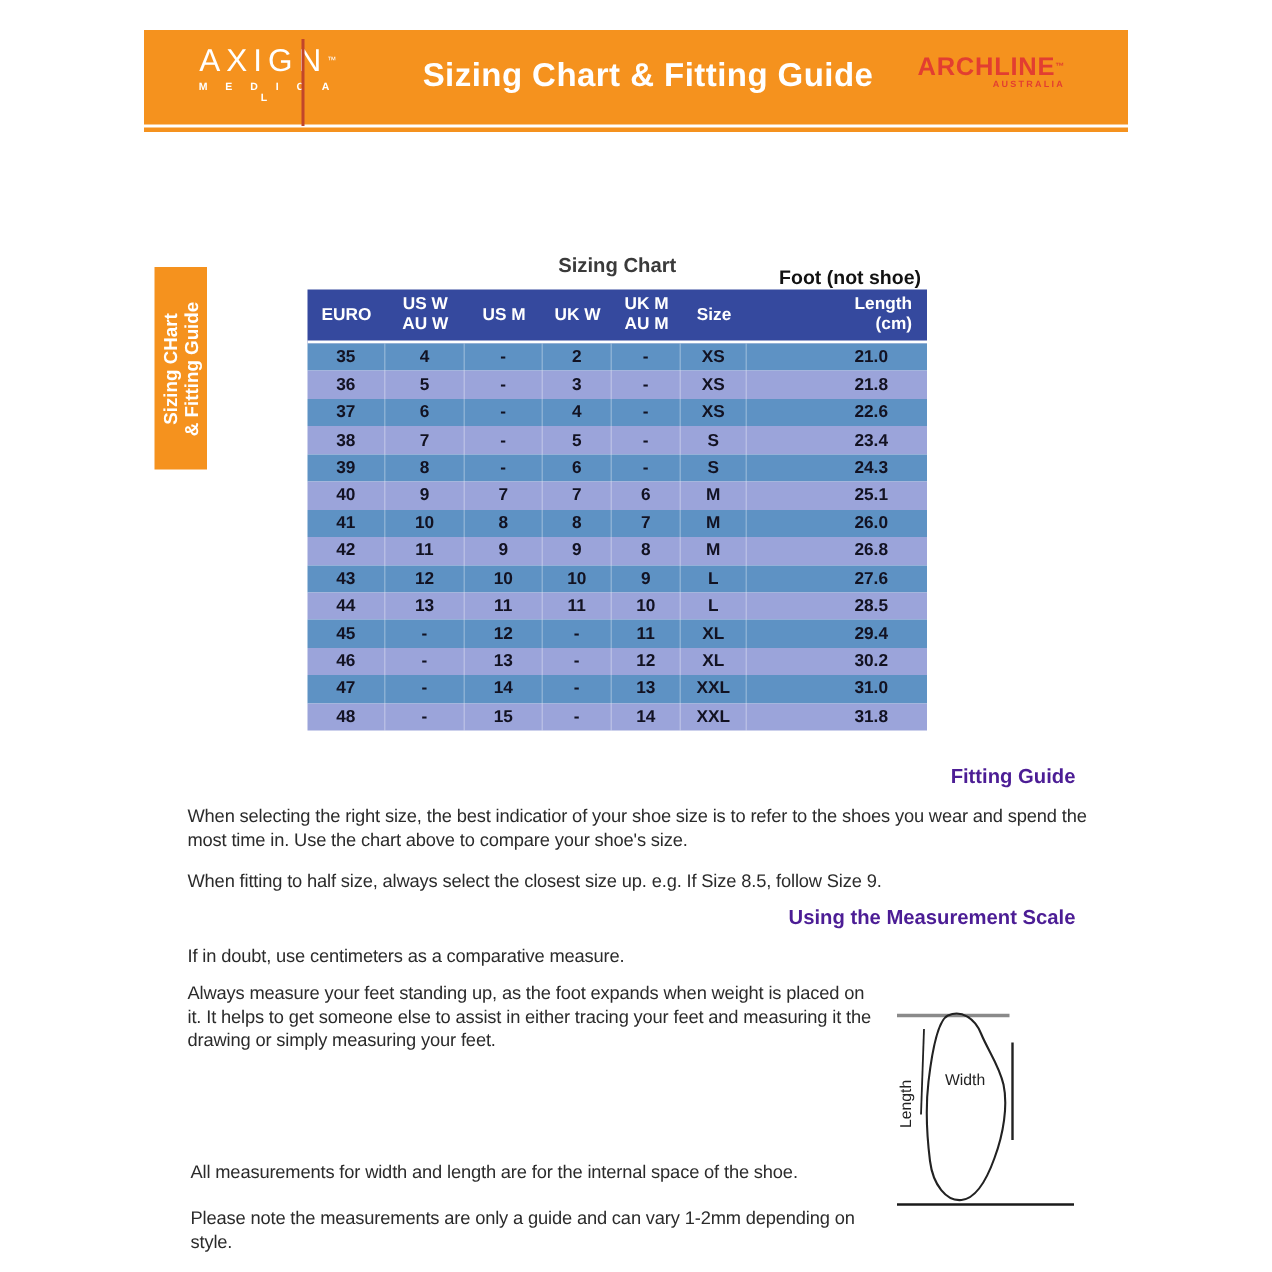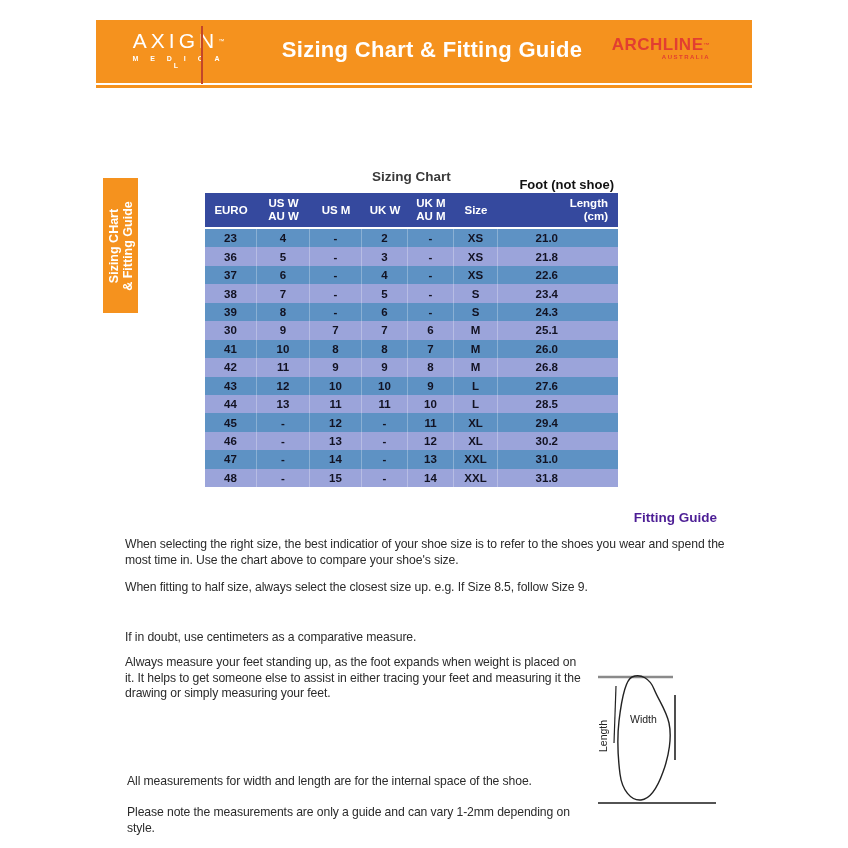--- a/index.html
+++ b/index.html
@@ -40,21 +40,21 @@
 
   
   .sizing-table{position:absolute;left:205px;top:193px;width:413px;font-weight:bold;}
   .thead{display:grid;grid-template-columns:52px 53px 52px 46px 46px 44px 1fr;background:var(--header-blue);color:#fff;height:36px;border-bottom:2px solid #fff;}
   .th{display:flex;align-items:center;justify-content:center;font-size:11.5px;white-space:pre-line;text-align:center;line-height:13px;}
   .th.h-length{justify-content:flex-end;padding-right:10px;text-align:right;}
   .trow{display:grid;grid-template-columns:52px 53px 52px 46px 46px 44px 1fr;height:18.45px;}
   .trow.odd{background:var(--row-blue);}
   .trow.even{background:var(--row-lav);}
   .td{display:flex;align-items:center;justify-content:center;font-size:11.5px;color:var(--cell-ink);border-right:1px solid rgba(255,255,255,0.28);}
-  .td:last-child{border-right:none;justify-content:flex-end;padding-right:60px;}
+  .td:last-child{border-right:none;justify-content:flex-end;padding-right:26px;}
 
   
   .sec-heading{position:absolute;left:125px;width:592px;text-align:right;font-size:13.5px;font-weight:bold;color:#4c1d95;}
   .para{position:absolute;left:125px;font-size:12.2px;line-height:15.5px;color:var(--ink);letter-spacing:-0.1px;}
   .para b{font-weight:normal;}
 
   
   .foot-diagram{position:absolute;left:595px;top:666px;width:124px;height:142px;}
 </style>
 </head>
@@ -94,21 +94,21 @@
       <div class="th">US M</div>
       <div class="th">UK W</div>
       <div class="th">UK M
 AU M</div>
       <div class="th">Size</div>
       <div class="th h-length">Length
 (cm)</div>
     </div>
     <div>
         <div class="trow odd">
-          <div class="td">23</div>
+          <div class="td">35</div>
           <div class="td">4</div>
           <div class="td">-</div>
           <div class="td">2</div>
           <div class="td">-</div>
           <div class="td">XS</div>
           <div class="td">21.0</div>
         </div>
         <div class="trow even">
           <div class="td">36</div>
           <div class="td">5</div>
@@ -139,21 +139,21 @@
         <div class="trow odd">
           <div class="td">39</div>
           <div class="td">8</div>
           <div class="td">-</div>
           <div class="td">6</div>
           <div class="td">-</div>
           <div class="td">S</div>
           <div class="td">24.3</div>
         </div>
         <div class="trow even">
-          <div class="td">30</div>
+          <div class="td">40</div>
           <div class="td">9</div>
           <div class="td">7</div>
           <div class="td">7</div>
           <div class="td">6</div>
           <div class="td">M</div>
           <div class="td">25.1</div>
         </div>
         <div class="trow odd">
           <div class="td">41</div>
           <div class="td">10</div>
@@ -226,20 +226,21 @@
           <div class="td">XXL</div>
           <div class="td">31.8</div>
         </div>
       </div>
   </div>
 
   <div class="sec-heading" style="top:510px;">Fitting Guide</div>
   <div class="para" style="top:537px;width:600px;"><span>When selecting the right size, the </span><b>best</b><span> indicatior of your shoe size is to refer to the shoes you wear and spend the most time in. Use the chart above to compare your shoe's size.</span></div>
   <div class="para" style="top:580px;width:600px;">When fitting to half size, always select the closest size up. e.g. If Size 8.5, follow Size 9.</div>
 
+  <div class="sec-heading" style="top:604px;">Using the Measurement Scale</div>
   <div class="para" style="top:655px;width:462px;">Always measure your feet standing up, as the foot expands when weight is placed on it. It helps to get someone else to assist in either tracing your feet and measuring it the drawing or simply measuring your feet.</div>
   <div class="para" style="top:630px;width:560px;">If in doubt, use centimeters as a comparative measure.</div>
   <div class="para" style="top:774px;left:127px;width:560px;">All measurements for width and length are for the internal space of the shoe.</div>
   <div class="para" style="top:805px;left:127px;width:465px;">Please note the measurements are only a guide and can vary 1-2mm depending on style.</div>
 
   <svg class="foot-diagram" viewBox="0 0 124 142" xmlns="http://www.w3.org/2000/svg">
     <line x1="3" y1="11" x2="78" y2="11" stroke="#8a8a8a" stroke-width="2.4"></line>
     <line x1="3" y1="137" x2="121" y2="137" stroke="#1a1a1a" stroke-width="1.6"></line>
     <path d="M37,11 C46,7 55,13 59,23 C64,35 71,44 74,57 C77,71 74,90 68,106 C63,120 56,133 46,134 C36,135 27,124 25,108 C23,92 22,72 24,55 C26,38 30,14 37,11 Z" fill="none" stroke="#222" stroke-width="1.4"></path>
     <line x1="21" y1="20" x2="19" y2="77" stroke="#222" stroke-width="1.2"></line>

